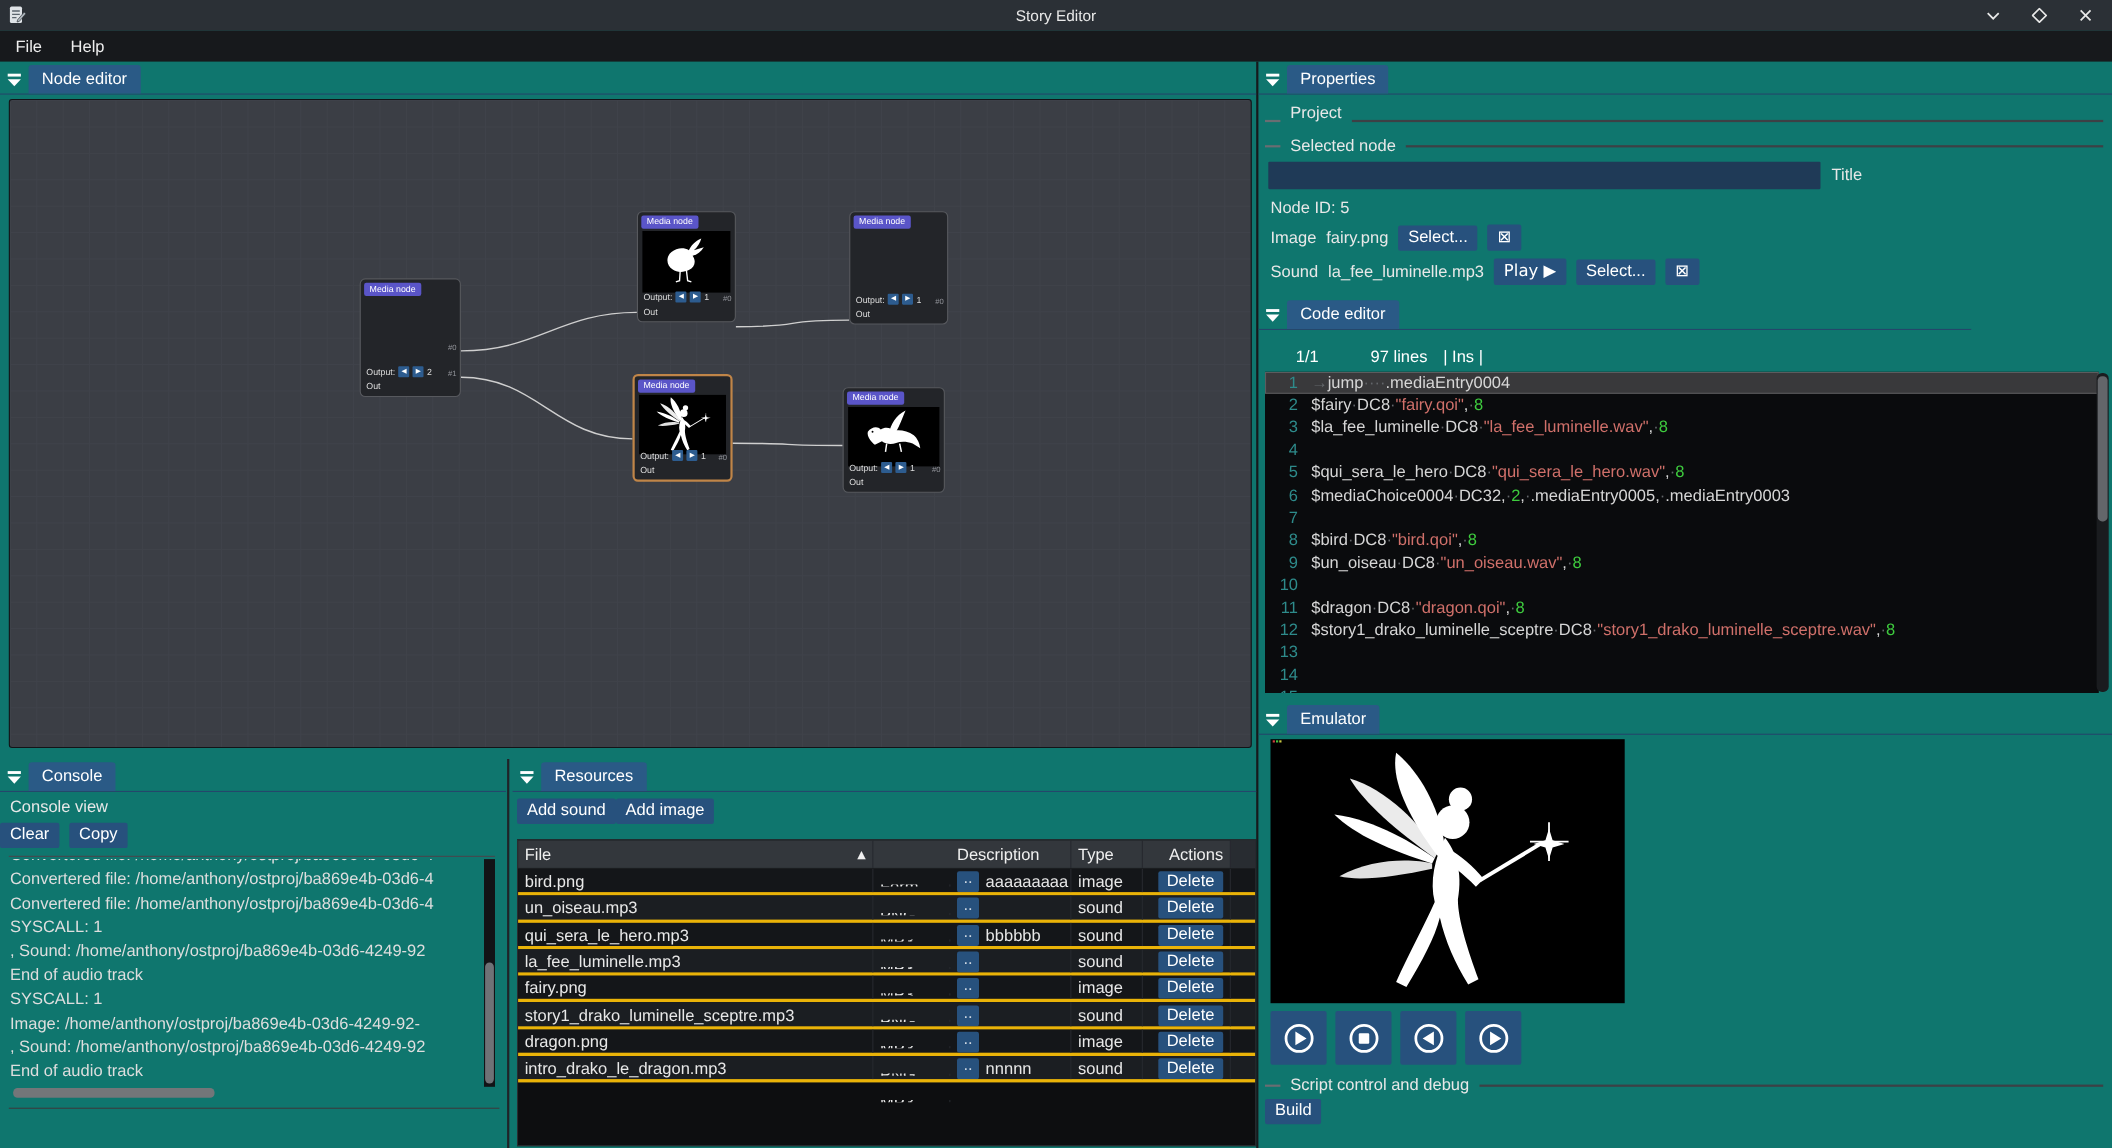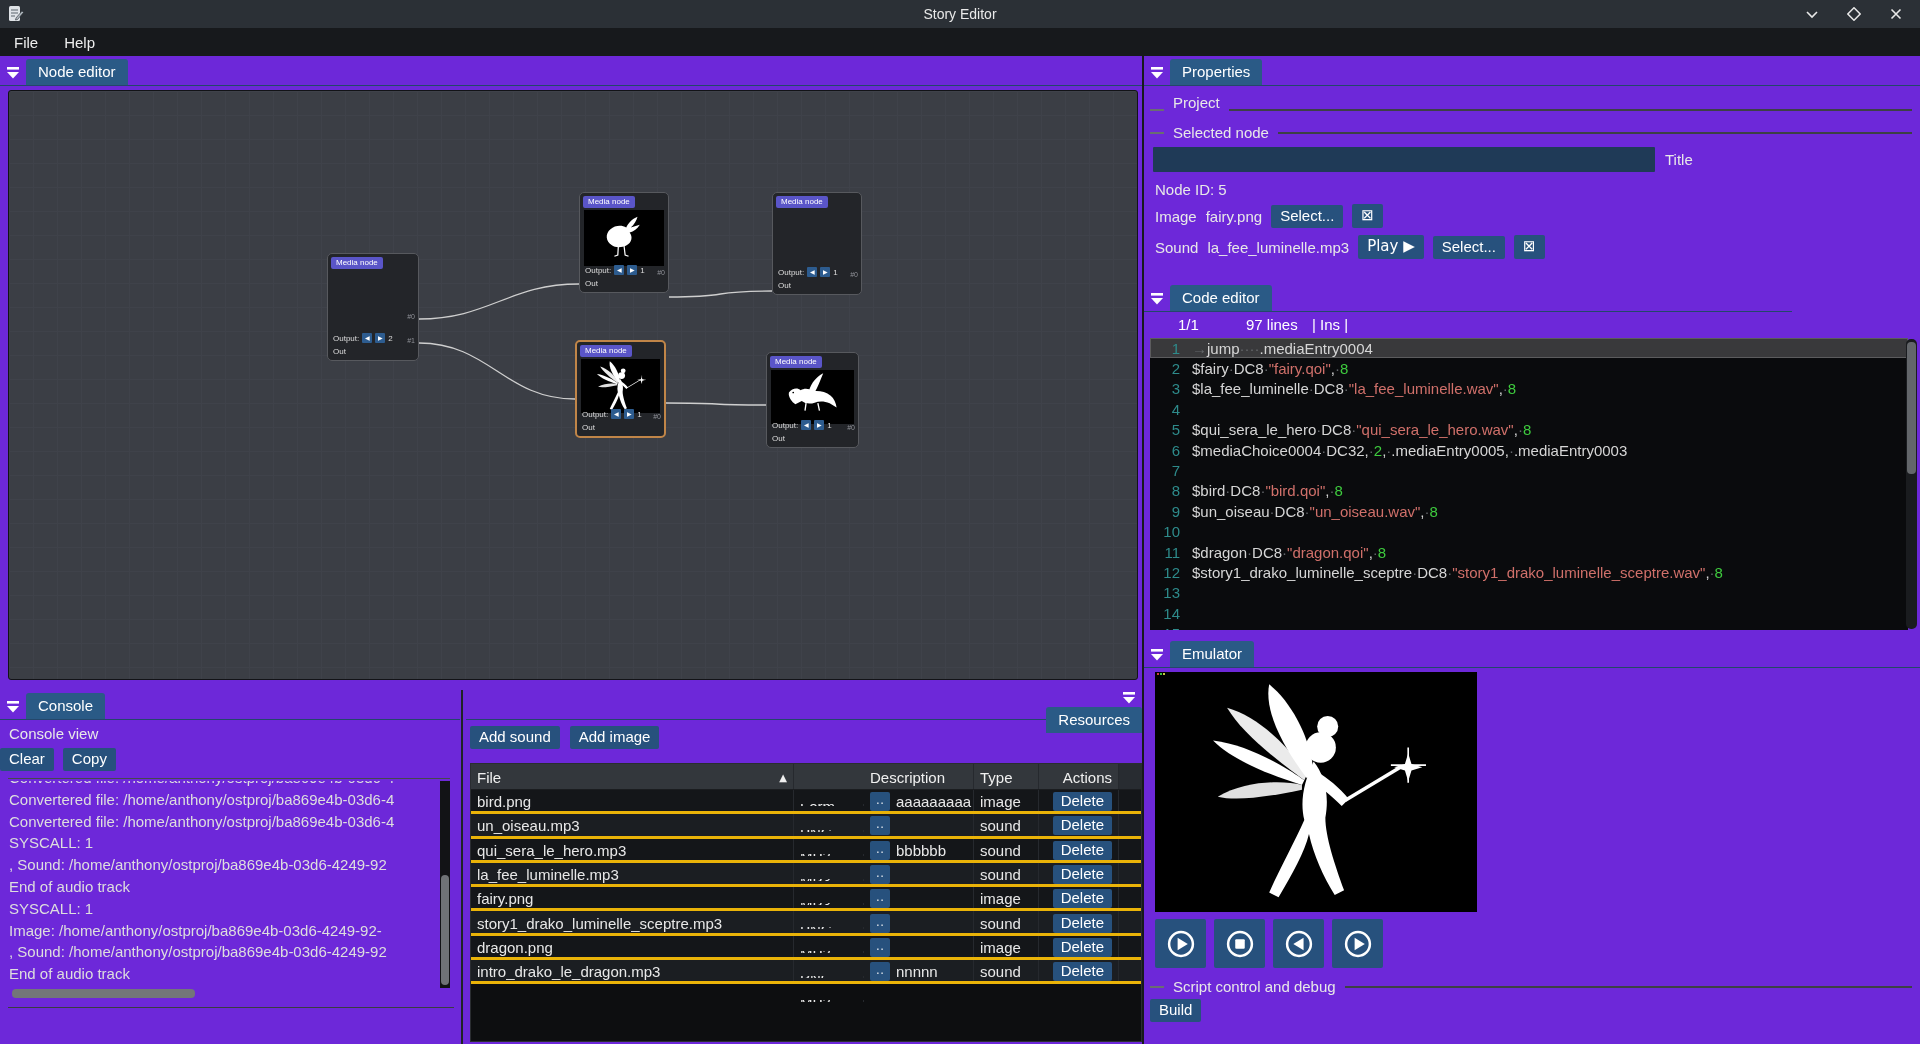--- a/index.html
+++ b/index.html
@@ -1,19 +1,19 @@
 <!DOCTYPE html>
 <html><head>
 <meta charset="utf-8">
 <style>
   * { margin:0; padding:0; box-sizing:border-box; }
   html,body { background:#000; }
   #app {
     position:relative; width:1920px; height:1044px; overflow:hidden;
-    background:#6d28d9; color:#e8e8e8;
+    background:#0f766e; color:#e8e8e8;
     font-family:"Liberation Sans", sans-serif; font-size:15px;
   }
   
   #titlebar { position:absolute; left:0; top:0; width:1920px; height:28px; background:#2b3036; display:flex; align-items:center; }
   #app-icon { position:absolute; left:8px; top:5px; }
   #window-title { position:absolute; left:0; right:0; text-align:center; font-size:14px; color:#e9e9e9; }
   #win-controls { position:absolute; right:14px; top:4px; display:flex; gap:22px; }
   .win-btn { width:20px; height:20px; display:flex; align-items:center; justify-content:center; }
   #menubar { position:absolute; left:0; top:28px; width:1920px; height:28px; background:#17191c; display:flex; align-items:center; gap:26px; padding-left:14px; }
   .menu-item { color:#eee; }
@@ -43,21 +43,21 @@
   
   #prop-head { left:1144px; top:56px; width:776px; }
   #grp-project { left:1150px; top:94px; width:762px;align-items:flex-end; }
   #grp-selnode { left:1150px; top:124px; width:762px; }
   #title-row { position:absolute; left:1153px; top:147px; display:flex; align-items:center; gap:10px; }
   #title-input { width:502px; height:25px; background:#1f3a57; border:none; border-radius:1px; color:#fff; padding:0 6px; font-size:15px; }
   #nodeid-label { position:absolute; left:1155px; top:181px; }
   #image-row, #sound-row { position:absolute; left:1155px; display:flex; align-items:center; gap:9px; }
   #image-row { top:204px; } #sound-row { top:235px; }
   
-  #code-head { left:1144px; top:282px; width:648px; }
+  #code-head { left:1144px; top:270px; width:648px; }
   #code-status { position:absolute; left:1178px; top:316px; display:flex; gap:0; color:#fff; }
   #code-status .cur { width:68px; } #code-status .lns { width:66px; }
   #code-lines { position:absolute; left:1150px; top:338px; width:758px; height:292px; overflow:hidden; background:#0a0b0d; }
   .code-line { display:flex; height:20.4px; align-items:center; white-space:pre; }
   .code-line.hl { background:#39393b; box-shadow:inset 0 0 0 1px #5c5c5e; }
   .ln { width:30px; text-align:right; color:#2e8b8b; margin-right:12px; flex:none; }
   .code-pl { color:#d6d6d6; } .code-str { color:#d0706a; } .code-num { color:#3ecb3e; } .code-ws { color:#63666a; }
   #code-scroll-track { position:absolute; left:1906px; top:339px; width:11px; height:290px; background:#1a1c1f; border-radius:5px; }
   #code-scroll-thumb { position:absolute; left:1907px; top:342px; width:9px; height:132px; background:#63666a; border-radius:4px; }
   
@@ -75,22 +75,22 @@
   #con-btns { position:absolute; left:0; top:748px; display:flex; gap:9px; }
   #con-div1 { position:absolute; left:8px; top:778px; width:442px; height:1px; background:#46494d; }
   #console-log { position:absolute; left:9px; top:781px; width:428px; height:207px; overflow:hidden; }
   #console-lines { margin-top:-14px; }
   .con-line { white-space:pre; line-height:21.8px; color:#dedede; overflow:hidden; }
   #con-hthumb { position:absolute; left:12px; top:989px; width:183px; height:9px; background:#737679; border-radius:4px; }
   #con-vtrack { position:absolute; left:440px; top:781px; width:10px; height:207px; background:#121316; }
   #con-vthumb { position:absolute; left:441px; top:875px; width:8px; height:110px; background:#6f7276; border-radius:4px; }
   #con-div2 { position:absolute; left:8px; top:1007px; width:446px; height:1px; background:#3a3d40; }
   
-  #res-head { left:466px; top:690px; width:676px;flex-direction:column; }
-  #res-btns { position:absolute; left:470px; top:726px; display:flex; gap:10px; }
+  #res-head { left:466px; top:690px; width:676px; }
+  #res-btns { position:absolute; left:470px; top:726px; display:flex; }
   #res-table { position:absolute; left:470px; top:763px; width:672px; height:279px; background:#0d0e10; border:1px solid #2a2d31; }
   .res-hrow { display:flex; height:26px; background:#33373c; border-bottom:1px solid #1b1d20; }
   .res-row { display:flex; height:24.3px; border-bottom:3px solid #eab308; }
   .res-row.odd { background:#141619; } .res-row.even { background:#1b1e22; }
   .rc { padding:2px 6px 0 6px; border-right:1px solid #26292e; overflow:hidden; white-space:nowrap; display:flex; align-items:center; }
   .c-file{width:323px;} .c-form{width:70px;margin-top:40px;} .c-desc{width:110px;} .c-type{width:65px;} .c-act{width:80px;justify-content:flex-end;} .c-gut{width:22px;border-right:none;}
   .res-hrow .rc { color:#f0f0f0; }
   .res-hrow .c-gut { background:#282c31; }
   .sort-ico { margin-left:auto; font-size:10px; font-family:"DejaVu Sans", sans-serif; }
   .more-btn { width:20px; height:19px; background:#27517d; color:#cfd8e2; text-align:center; line-height:14px; border-radius:2px; margin-right:6px; flex:none; }

